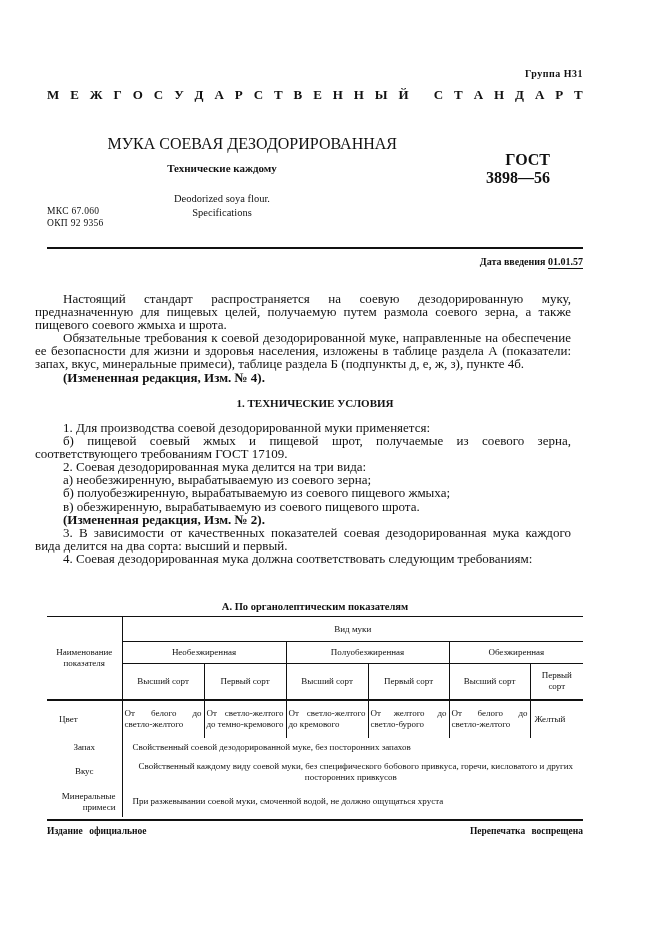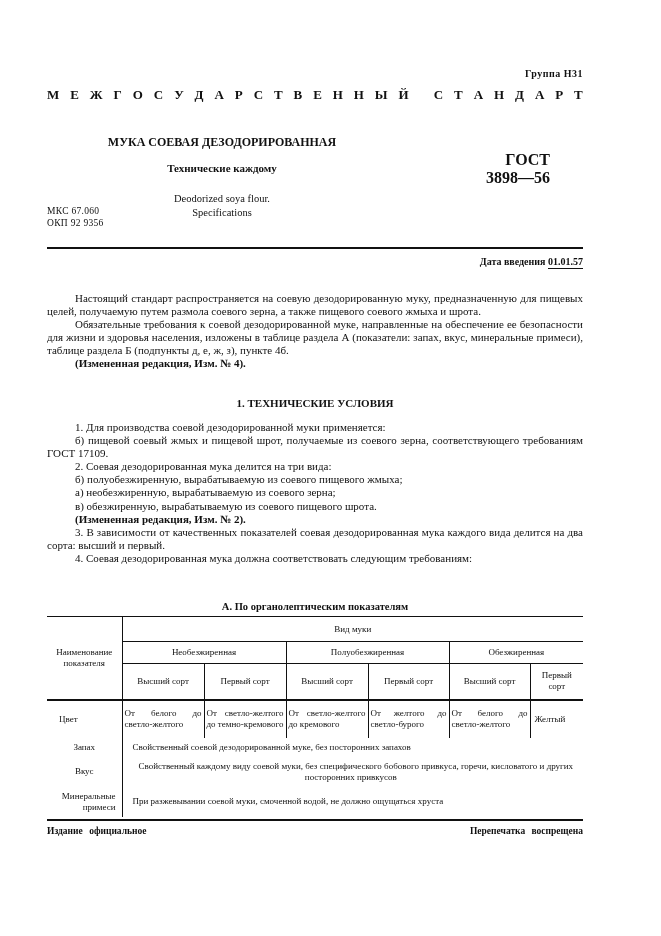--- a/index.html
+++ b/index.html
@@ -3,29 +3,29 @@
 <meta charset="utf-8">
 <style>
   html, body { margin: 0; padding: 0; background: #ffffff; }
   body { width: 661px; height: 936px; position: relative; overflow: hidden;
          font-family: "Liberation Serif", "DejaVu Serif", serif; color: #111; }
   .abs { position: absolute; }
   .group { top: 68px; right: 78px; font-size: 10px; font-weight: bold; letter-spacing: 0.5px; }
   .interstate { top: 87px; left: 47px; width: 536px; font-size: 13px; font-weight: bold;
                 display: flex; justify-content: space-between; }
   .interstate span { display: inline-block; }
-  .title { top: 135px; left: 47px; width: 350px; text-align: center; font-size: 12px; font-weight: bold; }
+  .title { top: 135px; left: 47px; width: 350px; text-align: right; font-size: 16px; font-weight: normal; }
   .subtitle { top: 162px; left: 47px; width: 350px; text-align: center; font-size: 11px; font-weight: bold; }
   .engtitle { top: 192px; left: 47px; width: 350px; text-align: center; font-size: 10.5px; line-height: 14px; }
   .gost { top: 151px; left: 430px; width: 120px; text-align: right; font-size: 16px; font-weight: bold; line-height: 18px; }
   .codes { top: 205px; left: 47px; font-size: 9.5px; line-height: 12px; letter-spacing: 0.3px; }
   .rule-thick { left: 47px; width: 536px; height: 2px; background: #111; }
   .intro-date { top: 256px; right: 78px; font-size: 10px; font-weight: bold; }
   .intro-date .val { border-bottom: 1px solid #111; padding-bottom: 1px; }
-  .body { left: 47px; width: 536px; font-size: 11px; line-height: 13.1px; text-align: justify; }
+  .body { left: 35px; width: 536px; font-size: 13px; line-height: 13.1px; text-align: justify; }
   .body p { margin: 0; }
   .ind { text-indent: 28px; }
   .bold { font-weight: bold; }
   .section { top: 397px; left: 47px; width: 536px; text-align: center; font-size: 11px; font-weight: bold; }
   .tbl-title { top: 601px; left: 47px; width: 536px; text-align: center; font-size: 10.5px; font-weight: bold; }
   table.req { position: absolute; top: 616px; left: 47px; width: 536px; border-collapse: collapse;
               font-size: 9px; line-height: 11px; table-layout: fixed; }
   table.req td, table.req th { padding: 4px; font-weight: normal; vertical-align: middle; }
   .hb { border-top: 1.5px solid #111; }
   .hc { border-left: 1px solid #111; text-align: center; }
@@ -100,22 +100,22 @@
   <p class="ind">Обязательные требования к соевой дезодорированной муке, направленные на обеспечение ее безопасности для жизни и здоровья населения, изложены в таблице раздела А (показатели: запах, вкус, минеральные примеси), таблице раздела Б (подпункты д, е, ж, з), пункте 4б.</p>
   <p class="ind bold">(Измененная редакция, Изм. № 4).</p>
 </div>
 
 <div class="abs section">1. ТЕХНИЧЕСКИЕ УСЛОВИЯ</div>
 
 <div class="abs body" style="top:421px;">
   <p class="ind">1. Для производства соевой дезодорированной муки применяется:</p>
   <p class="ind">б) пищевой соевый жмых и пищевой шрот, получаемые из соевого зерна, соответствующего требованиям ГОСТ 17109.</p>
   <p class="ind">2. Соевая дезодорированная мука делится на три вида:</p>
+  <p class="ind">а) необезжиренную, вырабатываемую из соевого зерна;</p>
   <p class="ind">б) полуобезжиренную, вырабатываемую из соевого пищевого жмыха;</p>
-  <p class="ind">а) необезжиренную, вырабатываемую из соевого зерна;</p>
   <p class="ind">в) обезжиренную, вырабатываемую из соевого пищевого шрота.</p>
   <p class="ind bold">(Измененная редакция, Изм. № 2).</p>
   <p class="ind">3. В зависимости от качественных показателей соевая дезодорированная мука каждого вида делится на два сорта: высший и первый.</p>
   <p class="ind">4. Соевая дезодорированная мука должна соответствовать следующим требованиям:</p>
 </div>
 
 <div class="abs tbl-title">А. По органолептическим показателям</div>
 
 <table class="req">
   <colgroup>

